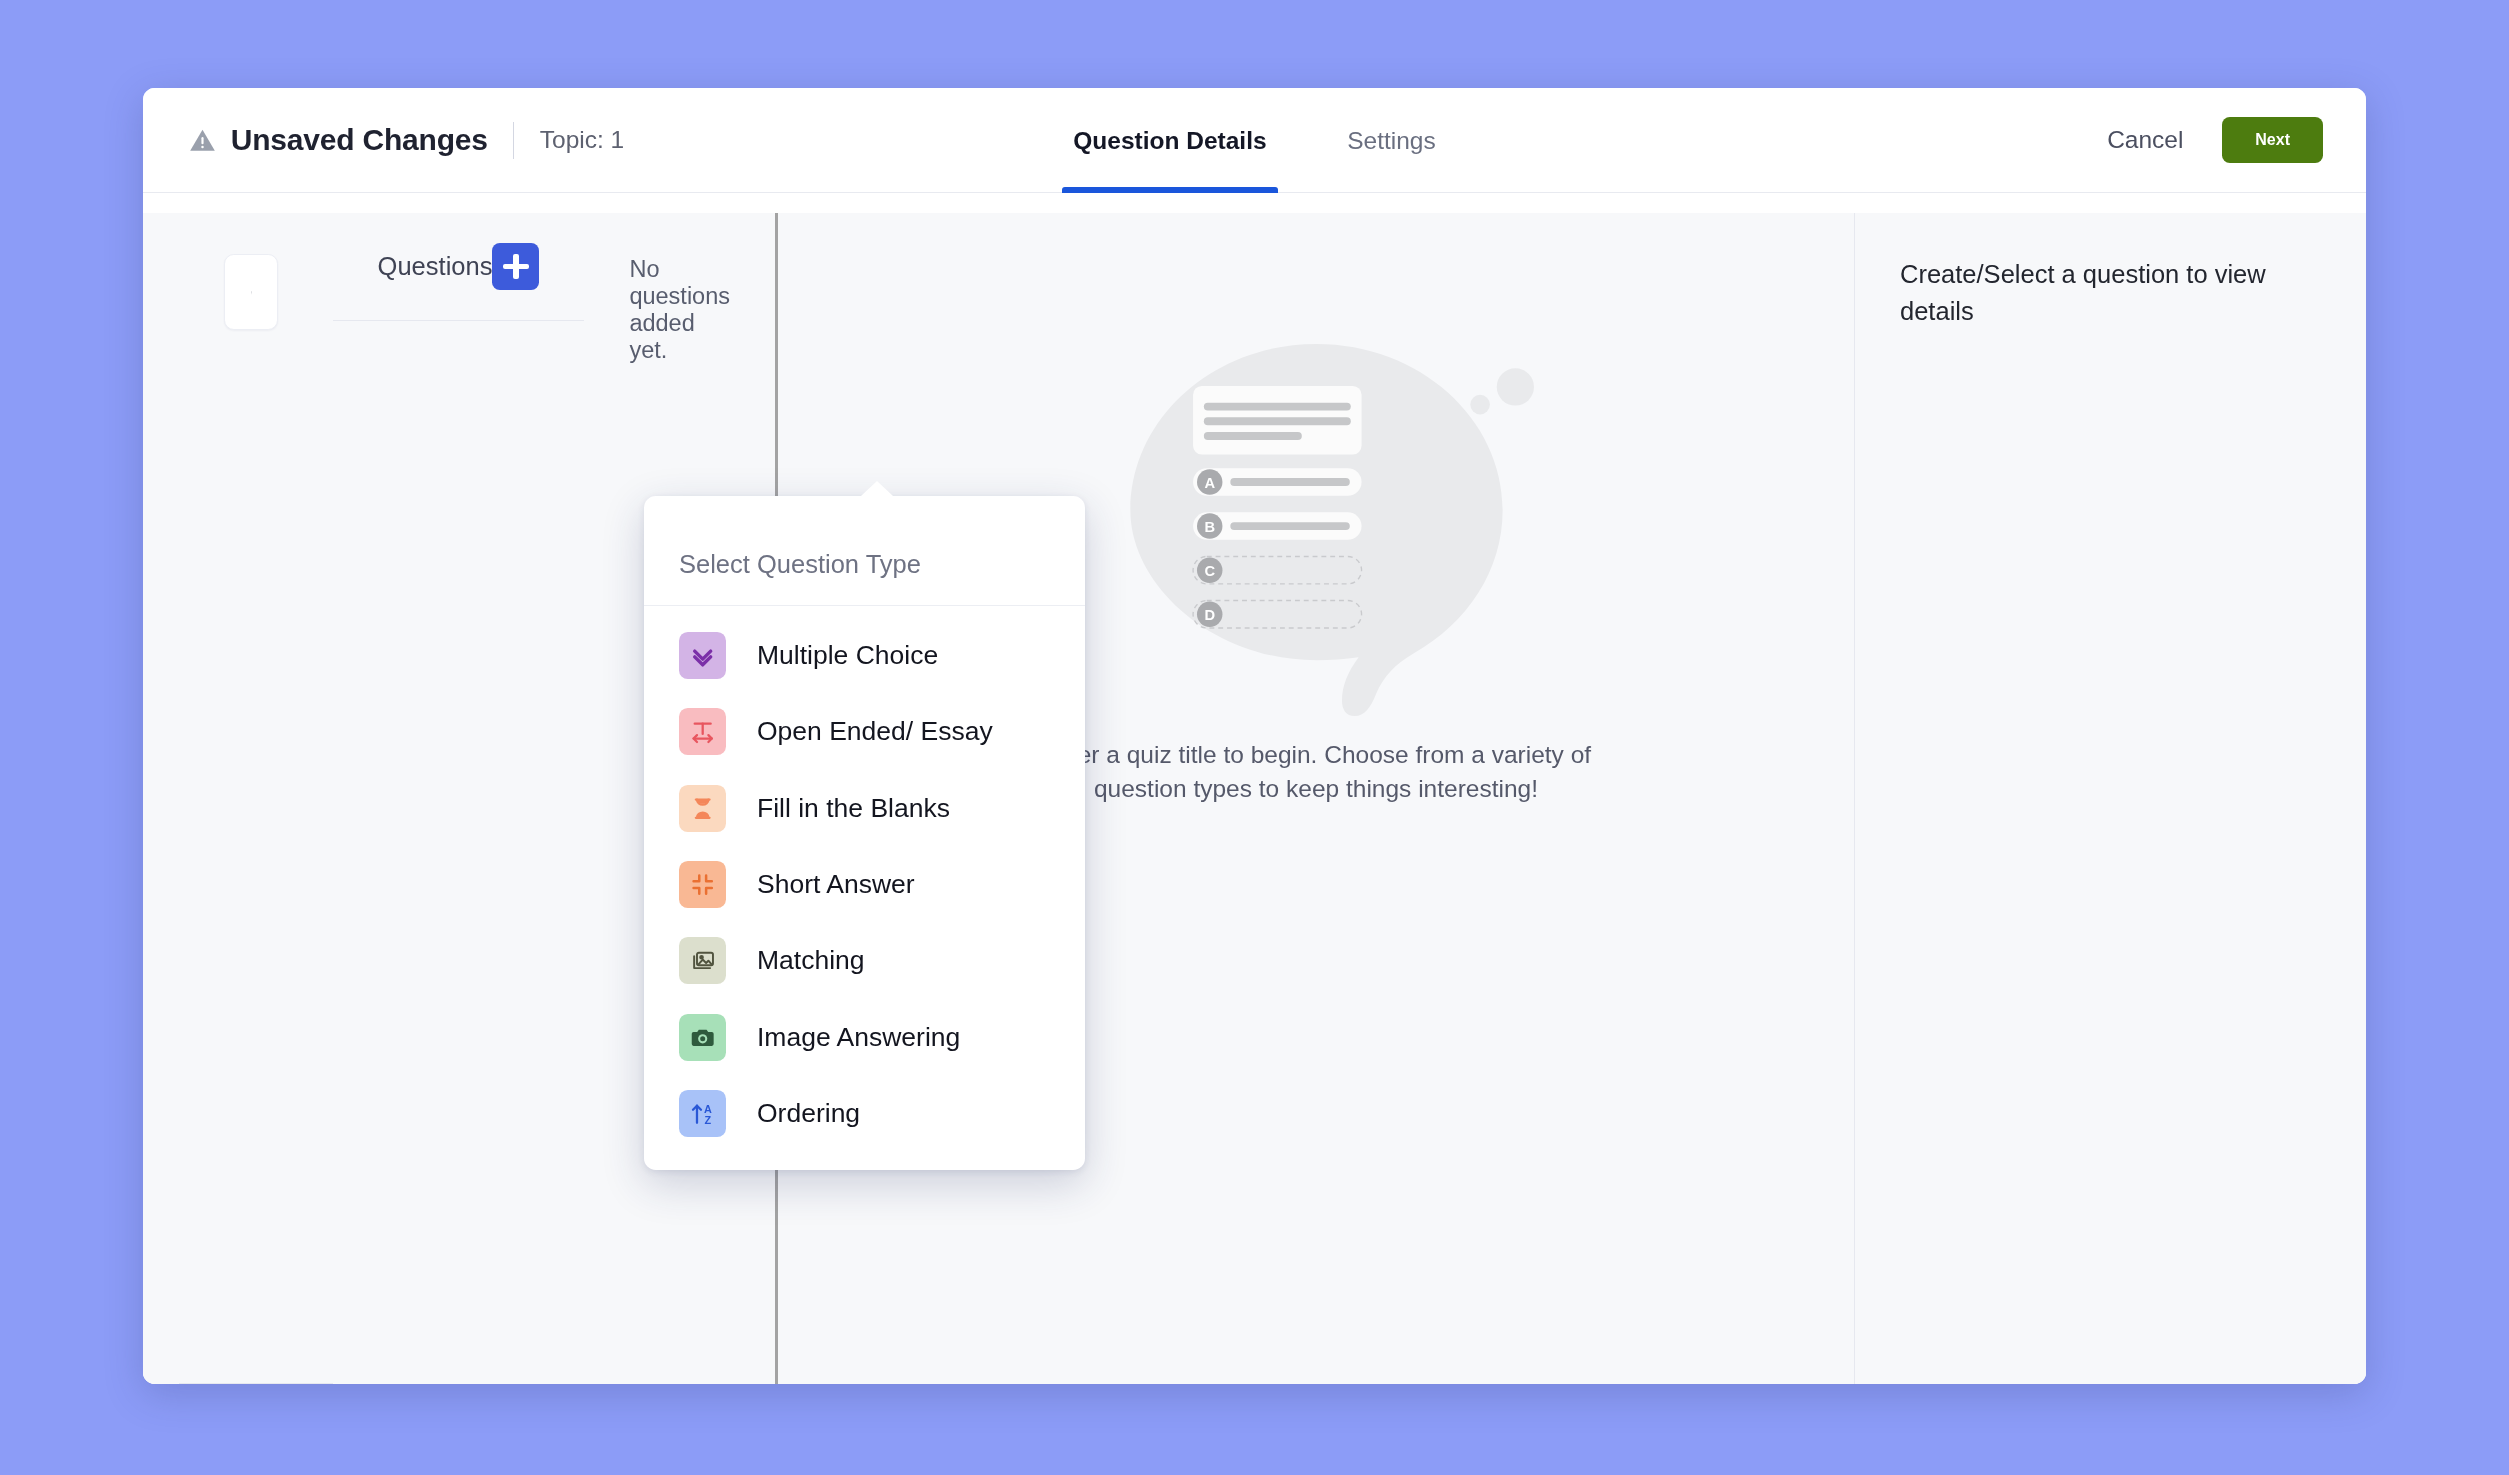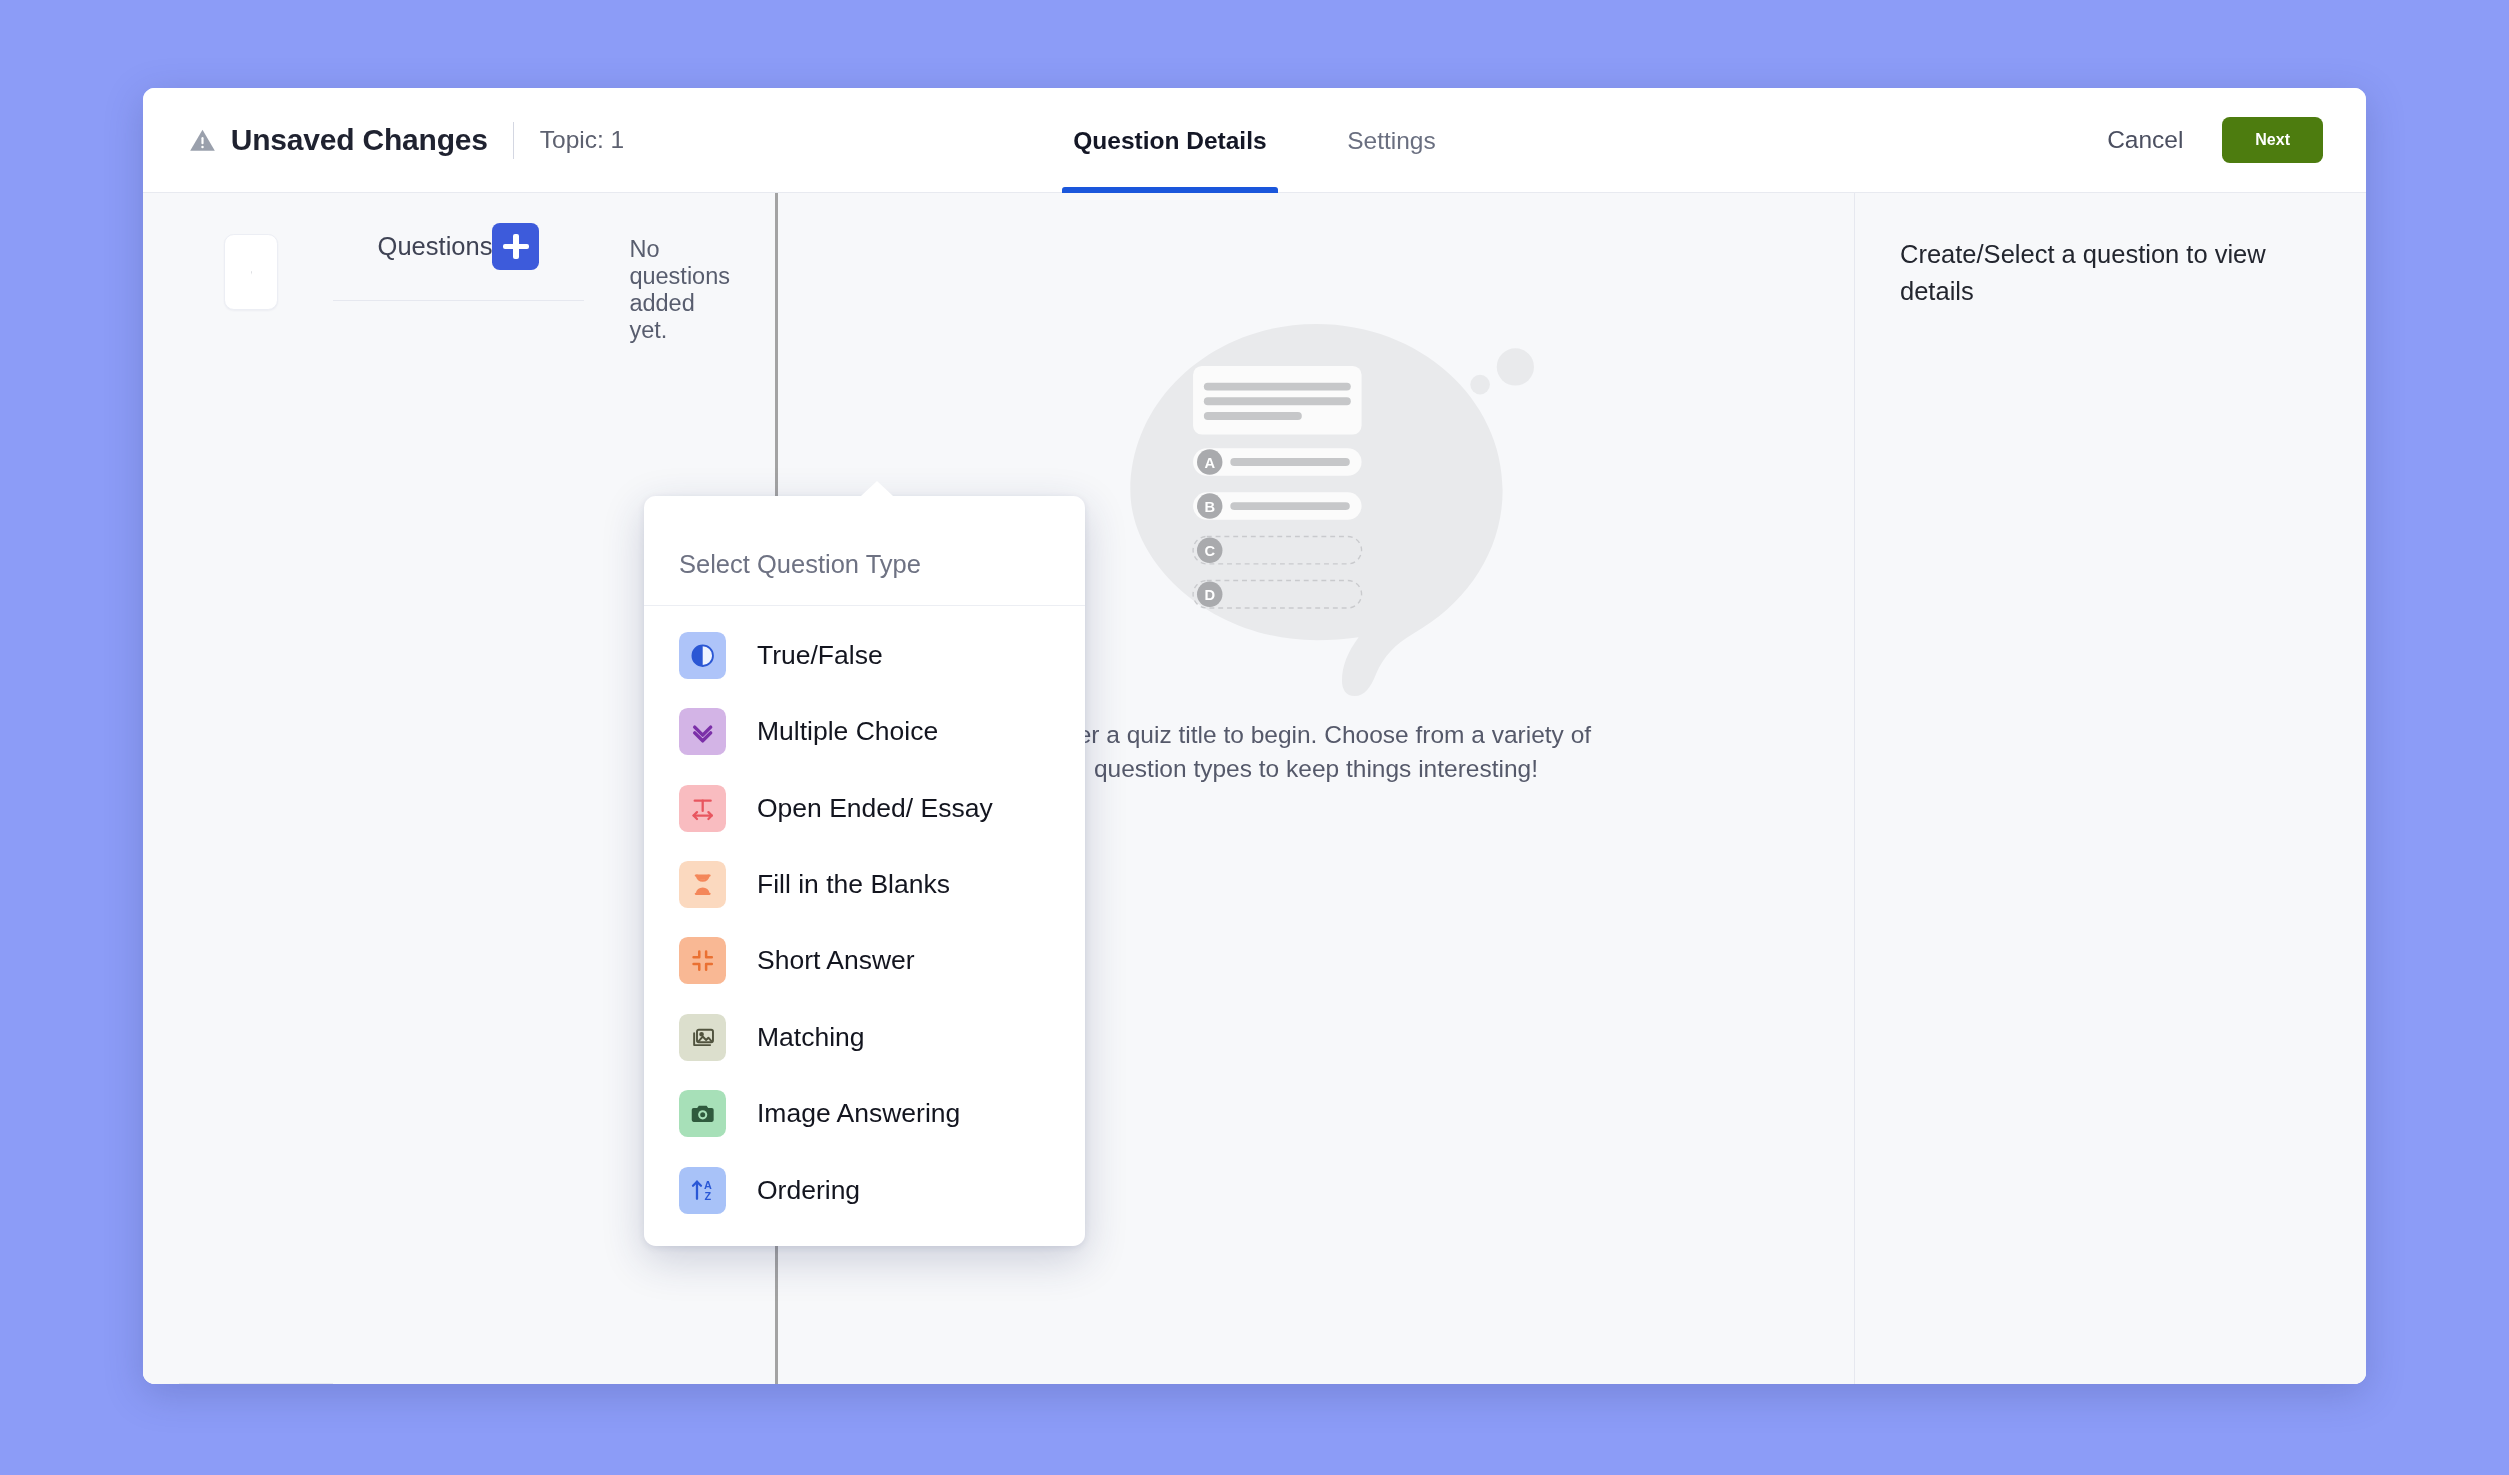--- a/index.html
+++ b/index.html
@@ -14,20 +14,21 @@
   .modal {
     position: absolute;
     left: 143px; top: 88px;
     width: 2223px; height: 1296px;
     background: #ffffff;
     border-radius: 11.8px;
     box-shadow: 0 9.8px 39px rgba(40,50,110,.22);
     overflow: visible;
     display: flex;
     flex-direction: column;
+    gap: 20px;
   }
 
   
   .topbar {
     height: 105px;
     flex: 0 0 105px;
     display: flex;
     align-items: center;
     background: #ffffff;
     border-bottom: 1px solid #e8eaf0;
@@ -363,30 +364,20 @@
 
     <div class="rightpanel">
       <div class="right-hint">Create/Select a question to view details</div>
     </div>
   </div>
 
   <div class="dropdown">
     <div class="dd-header">Select Question Type</div>
     <div class="dd-list">
 
-      <div class="dd-item">
-        <span class="dd-icon" style="background:#aec4f9">
-          <svg width="27.4" height="27.4" viewBox="0 0 24 24">
-            <circle cx="12" cy="12" r="9" fill="#eef3ff"></circle>
-            <path d="M12 3a9 9 0 0 0 0 18Z" fill="#2b57d4"></path>
-            <circle cx="12" cy="12" r="9" fill="none" stroke="#2b57d4" stroke-width="1.6"></circle>
-          </svg>
-        </span>
-        <span class="dd-label">True/False</span>
-      </div>
 
       <div class="dd-item">
         <span class="dd-icon" style="background:#d3b4e6">
           <svg width="27.4" height="27.4" viewBox="0 0 24 24" fill="none" stroke="#7b2fa8" stroke-width="3" stroke-linecap="round" stroke-linejoin="round">
             <polyline points="5,8 12,15 19,8"></polyline>
             <polyline points="5,13 12,20 19,13"></polyline>
           </svg>
         </span>
         <span class="dd-label">Multiple Choice</span>
       </div>

